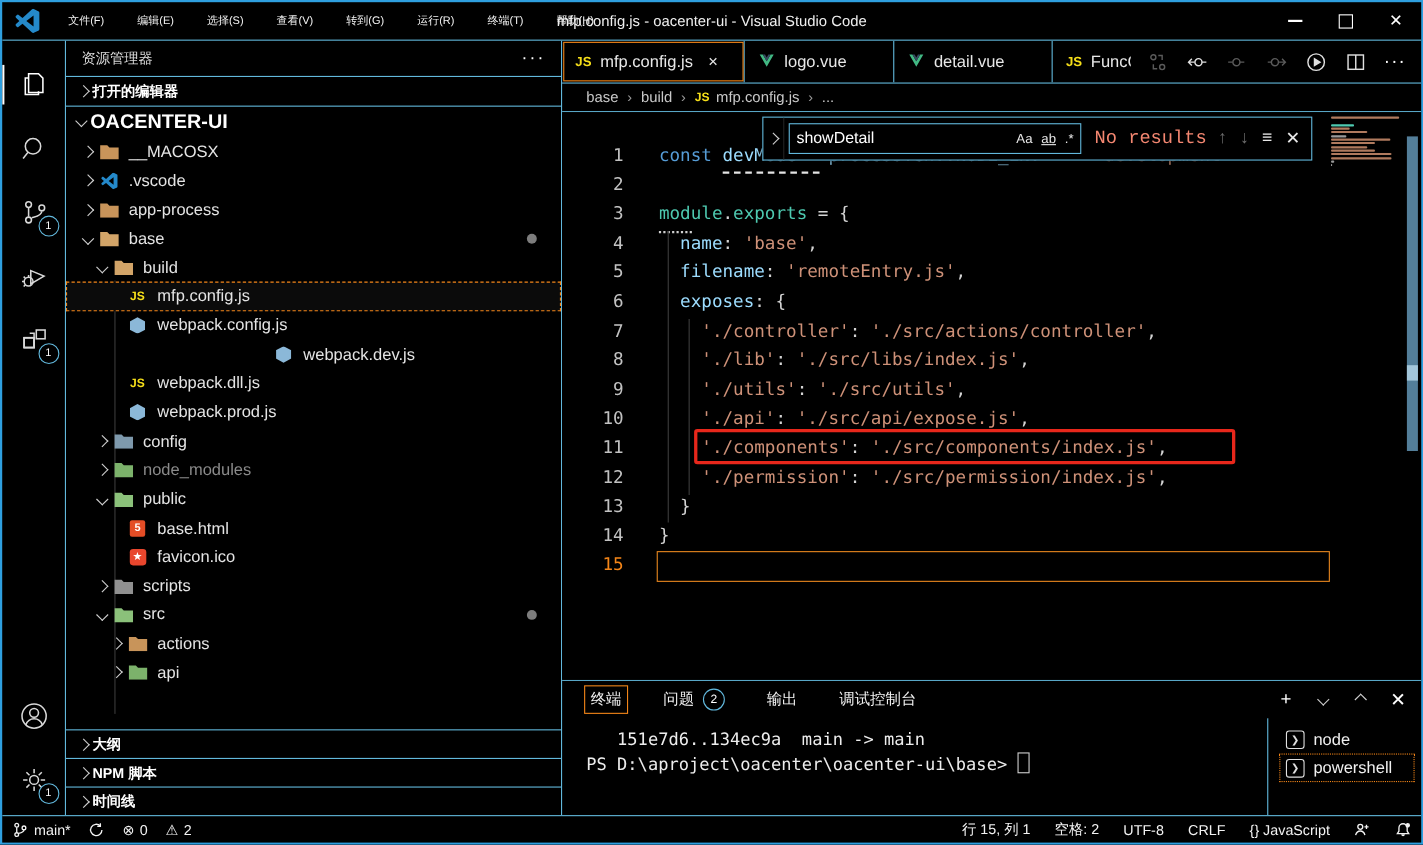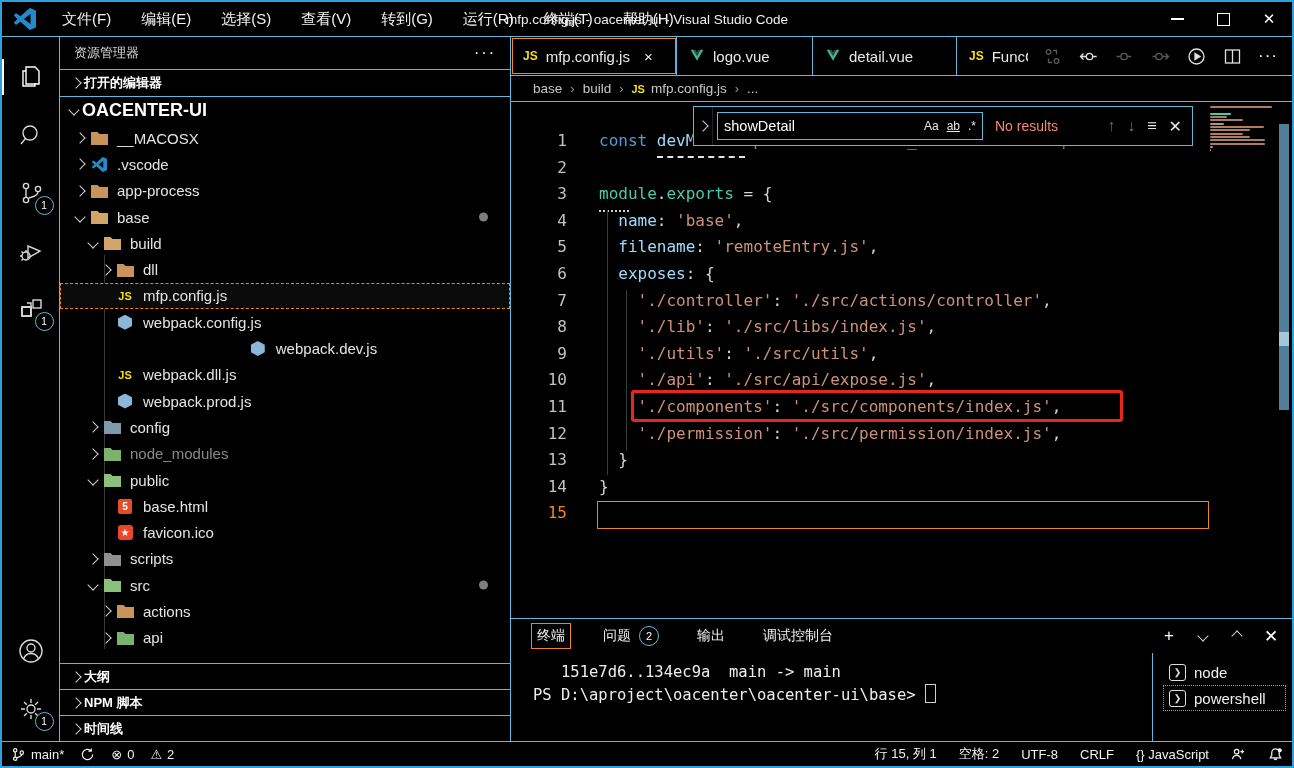--- a/index.html
+++ b/index.html
@@ -3,21 +3,21 @@
 <meta charset="utf-8">
 <style>
   html,body{margin:0;padding:0;background:#1a1a1a;font-family:"Liberation Sans",sans-serif;}
   .window{position:relative;width:1294px;height:768px;box-sizing:border-box;background:#000;
     border:2px solid #2E9FDF;display:flex;flex-direction:column;overflow:hidden;color:#e8e8e8;}
 
   
   .titlebar{height:34px;flex:0 0 34px;display:flex;align-items:center;border-bottom:1px solid #62B8DC;position:relative;}
   .vslogo{width:22px;height:22px;margin:0 14px 0 12px;flex:0 0 auto;}
   .menus{display:flex;gap:6px;}
-  .menu-item{padding:4px 12px;font-size:15px;color:#f2f2f2;cursor:default;}
+  .menu-item{padding:4px 12px;font-size:10px;color:#f2f2f2;cursor:default;}
   .win-title{position:absolute;left:50%;transform:translateX(-50%);font-size:13.5px;color:#efefef;white-space:nowrap;}
   .win-controls{margin-left:auto;display:flex;align-items:center;height:100%;}
   .wc{width:46px;height:100%;display:flex;align-items:center;justify-content:center;color:#fff;font-size:15px;}
   .wc .min-glyph{display:block;width:13px;height:1.5px;background:#fff;}
   .wc .max-glyph{display:block;width:11px;height:11px;border:1.5px solid #fff;}
 
   
   .main-row{flex:1;display:flex;min-height:0;}
 
   
@@ -102,21 +102,21 @@
   .scrollbar{right:3px;top:22px;width:10px;height:286px;background:#537E99;}
   .scroll-thumb{position:absolute;left:0;top:208px;width:10px;height:14px;background:#A3C6DA;}
 
   
   .find{left:182px;top:4px;width:500px;height:40px;background:#000;border:1px solid #62B8DC;box-sizing:border-box;display:flex;align-items:center;z-index:10;box-shadow:0 2px 6px rgba(0,0,0,.6);}
   .find-toggle{width:18px;height:100%;display:flex;align-items:center;justify-content:center;border-right:1px solid #222;}
   .find-input{margin-left:4px;width:266px;height:28px;border:1px solid #62B8DC;display:flex;align-items:center;padding:0 6px;box-sizing:border-box;}
   .find-query{font-size:14.5px;color:#fff;flex:1;font-family:"Liberation Sans",sans-serif;}
   .find-opt{font-size:12px;color:#e8e8e8;margin-left:8px;}
   .find-opt.ul{text-decoration:underline;}
-  .find-results{color:#F48771;font-size:14px;margin-left:12px;white-space:nowrap;}
+  .find-results{color:#F48771;font-size:17px;margin-left:12px;white-space:nowrap;font-family:Liberation Mono, monospace;}
   .find-nav{margin-left:auto;display:flex;align-items:center;gap:12px;padding-right:10px;}
   .find-nav .fbtn{font-size:16px;color:#e8e8e8;}
   .find-nav .fbtn.dim{color:#6a6a6a;}
 
   
   .panel{height:122px;flex:0 0 122px;border-top:1px solid #62B8DC;display:flex;flex-direction:column;}
   .panel-header{height:34px;flex:0 0 34px;display:flex;align-items:center;padding:0 12px 0 20px;}
   .ptab{font-size:14px;color:#f0f0f0;margin-right:26px;display:flex;align-items:center;gap:8px;padding:4px 6px;}
   .ptab.active{outline:1px solid #F38518;outline-offset:-1px;}
   .pbadge{width:18px;height:18px;border:1.5px solid #62B8DC;border-radius:50%;font-size:11px;display:flex;align-items:center;justify-content:center;color:#fff;}
@@ -305,33 +305,20 @@
               <span class="chev down"></span>
             </span>
             <span class="ticon">
               <span class="fi">
                 <svg width="17" height="14" viewBox="0 0 17 14">
                   <path fill="#D2A468" d="M0 1h6.5l2 2H17v11H0z"></path>
                 </svg>
               </span>
             </span>
             <span class="tlabel">build</span>
-          </div>
-          <div class="trow" style="padding-left: 38px;">
-            <span class="chev-box">
-              <span class="chev right"></span>
-            </span>
-            <span class="ticon">
-              <span class="fi">
-                <svg width="17" height="14" viewBox="0 0 17 14">
-                  <path fill="#C8945A" d="M0 1h6.5l2 2H17v11H0z"></path>
-                </svg>
-              </span>
-            </span>
-            <span class="tlabel">dll</span>
           </div>
           <div class="trow sel" style="padding-left: 38px;">
             <span class="chev-box"></span>
             <span class="ticon">
               <span class="fi fi-js">JS</span>
             </span>
             <span class="tlabel">mfp.config.js</span>
           </div>
           <div class="trow" style="padding-left: 38px;">
             <span class="chev-box"></span>

